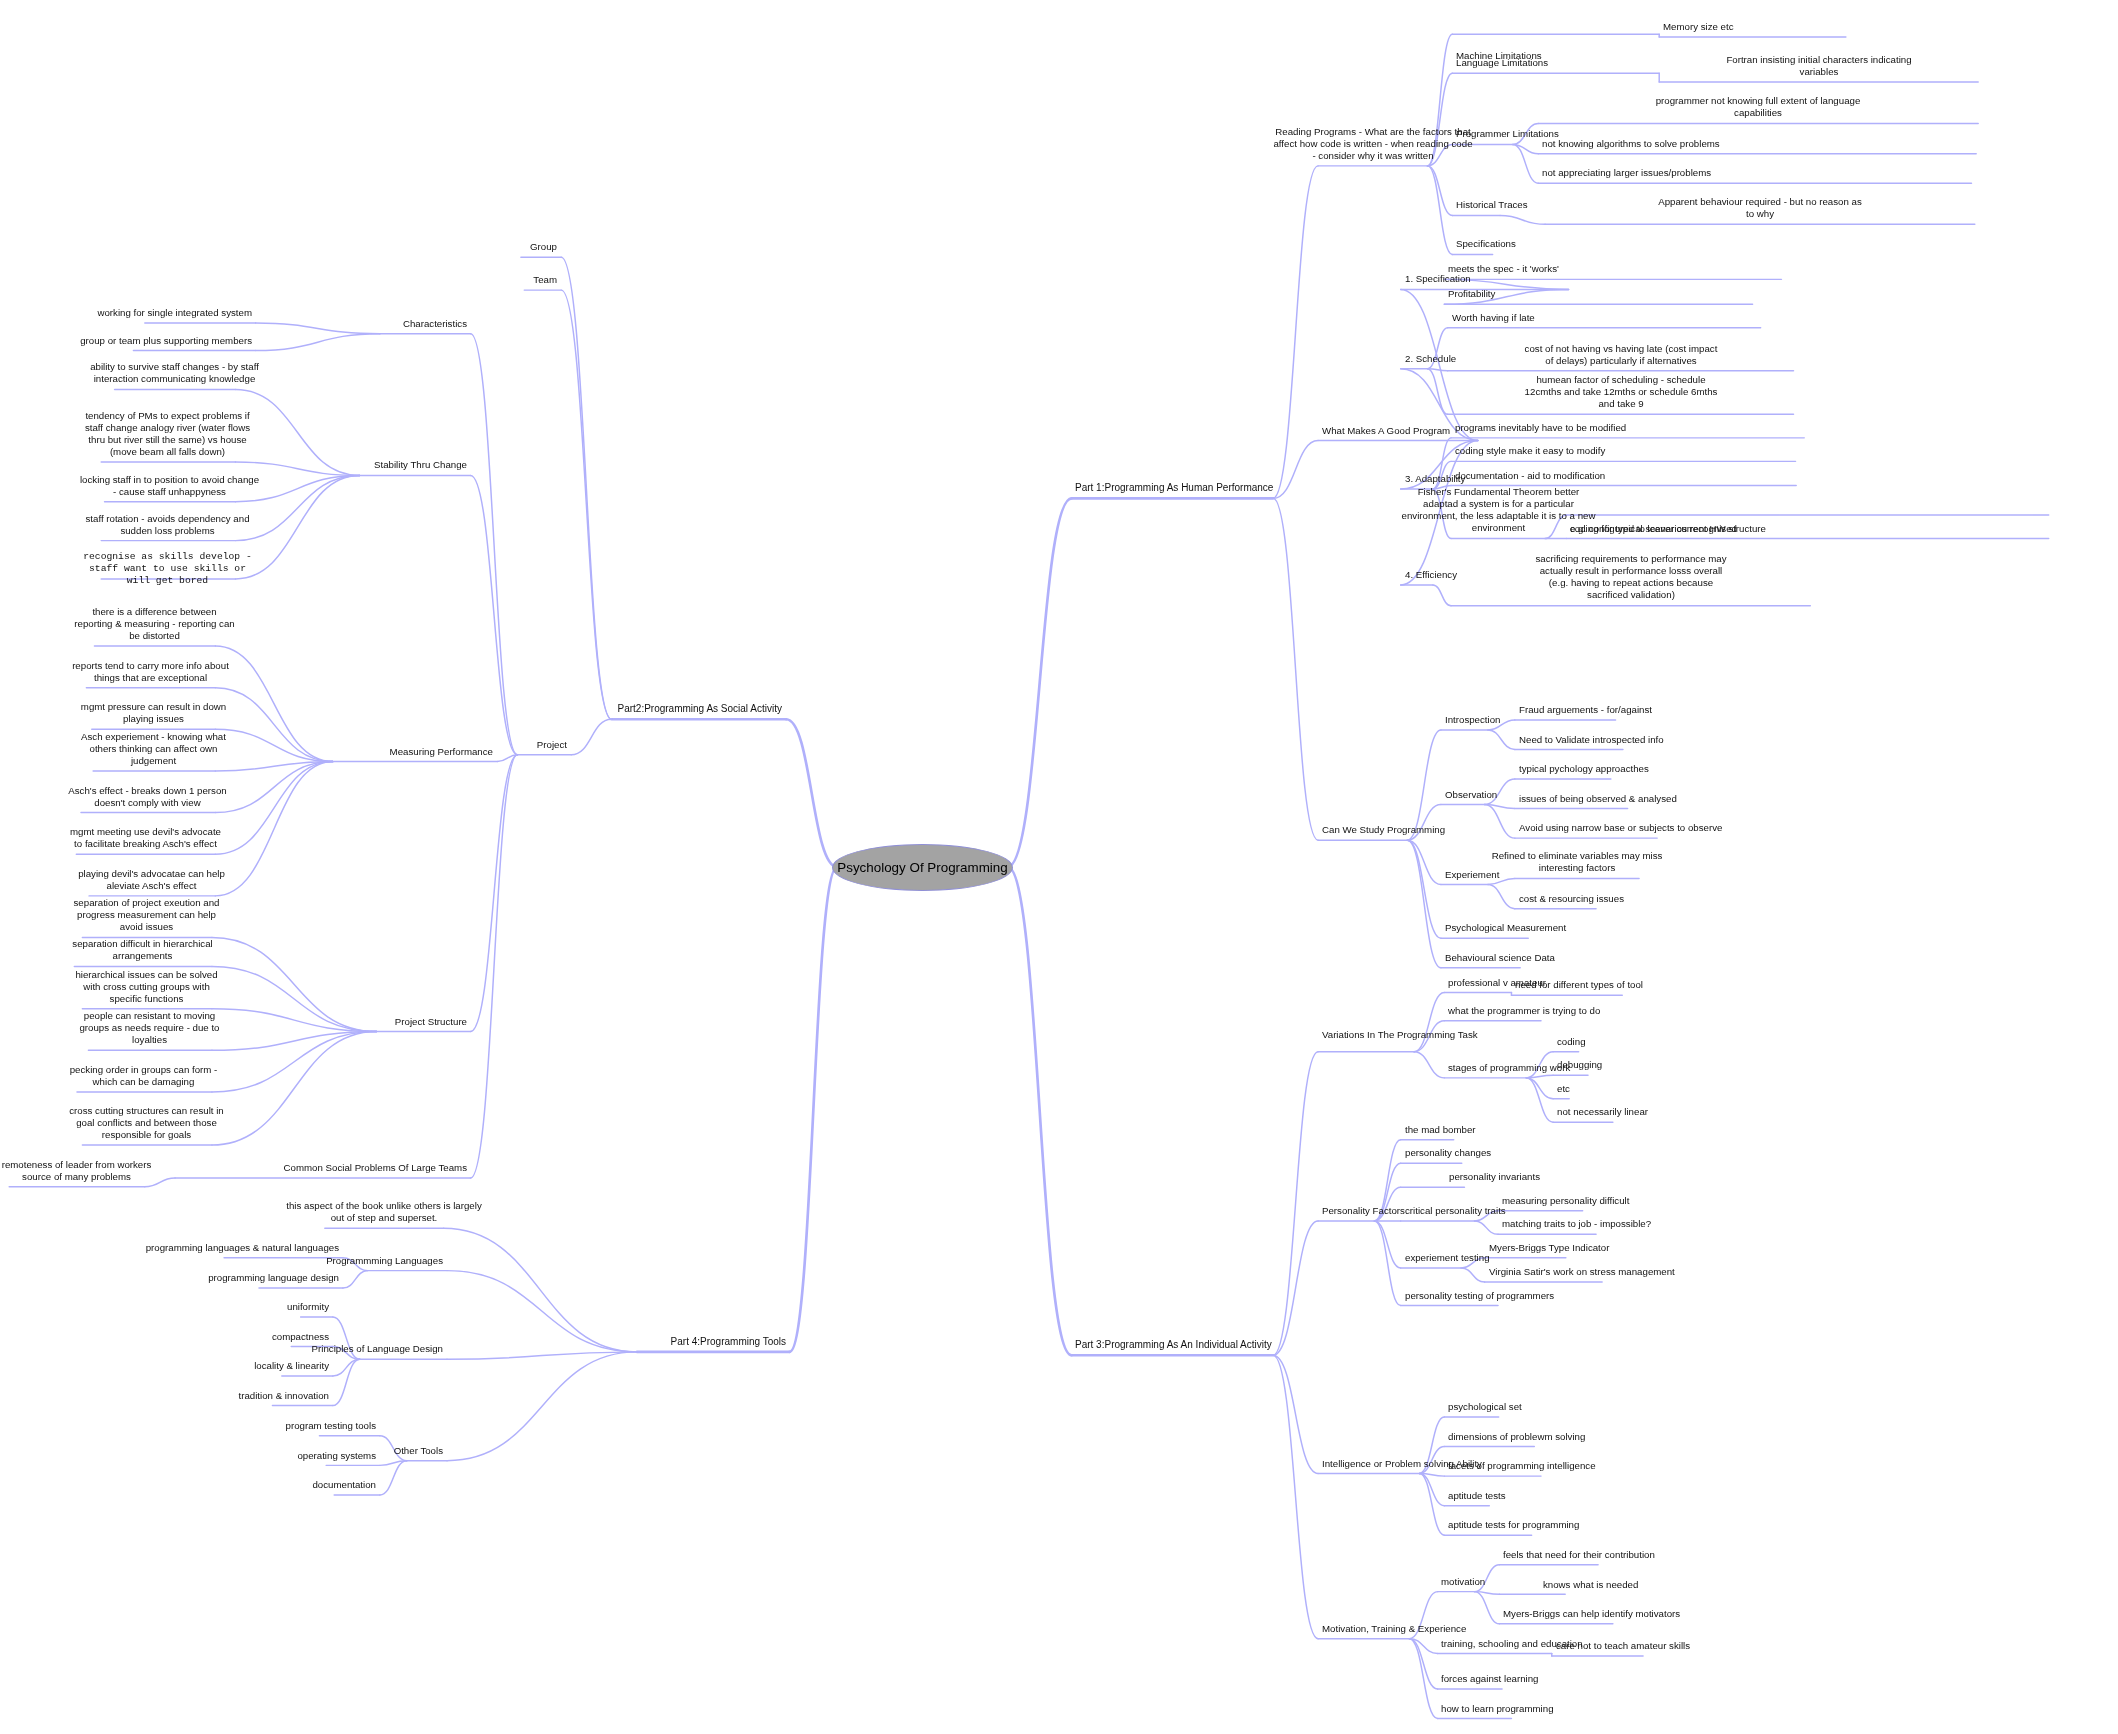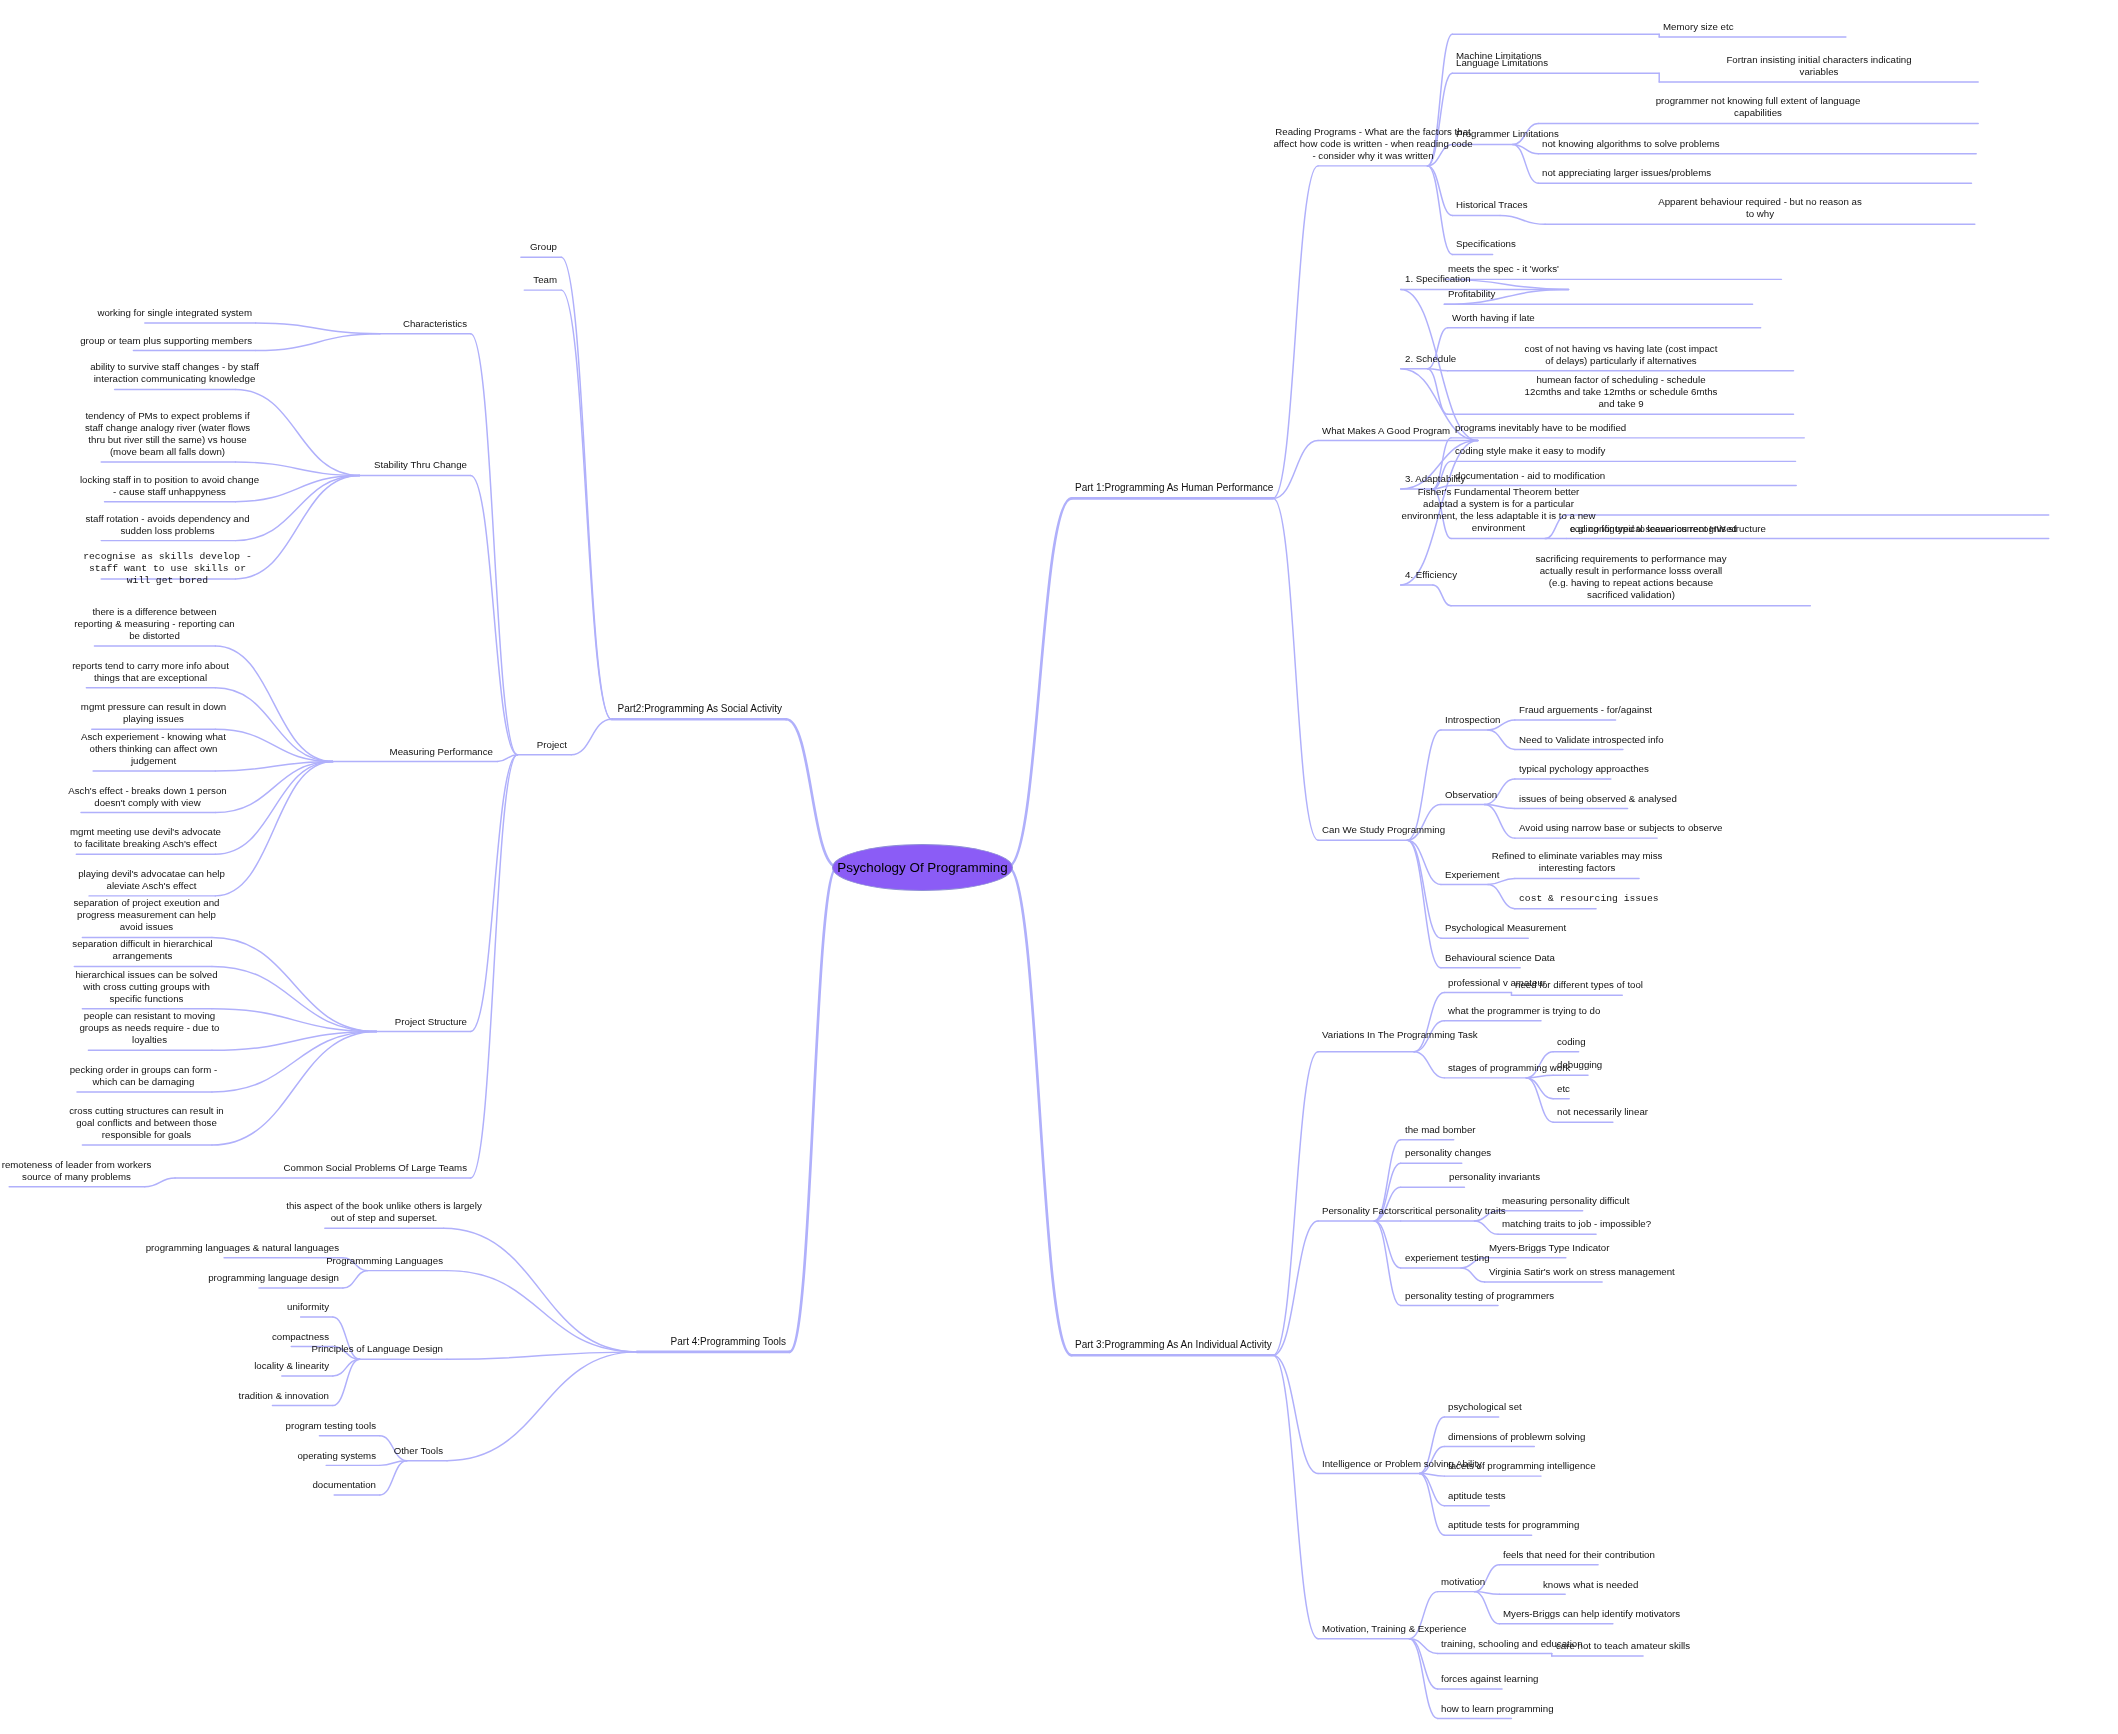--- a/index.html
+++ b/index.html
@@ -1,21 +1,21 @@
 <!DOCTYPE html>
 <html style="font-size:10.7px"><head>
 <meta charset="utf-8">
 <style>
   html,body{margin:0;padding:0;background:#ffffff;}
   body{width:2119px;height:1734px;position:relative;overflow:hidden;font-family:"Liberation Sans",sans-serif;color:#111;}
   #canvas{position:absolute;left:0;top:0;width:2119px;height:1734px;}
   #links{position:absolute;left:0;top:0;width:2119px;height:1734px;}
   .node{position:absolute;font-size:9.7px;line-height:12px;text-align:center;white-space:pre-line;cursor:pointer;}
   .node.l1{font-size:10px;}
-  .root{position:absolute;left:832px;top:844px;width:181px;height:47px;border-radius:50%;background:#8b5cf6;border:0.7px solid #8f8fd6;display:flex;align-items:center;justify-content:center;font-size:13.4px;color:#000;cursor:pointer;box-sizing:border-box;}
+  .root{position:absolute;left:832px;top:844px;width:181px;height:47px;border-radius:50%;background:#a3a3a3;border:0.7px solid #8f8fd6;display:flex;align-items:center;justify-content:center;font-size:13.4px;color:#000;cursor:pointer;box-sizing:border-box;}
 </style>
 </head>
 <body>
 
 <div id="canvas">
   <svg id="links" viewBox="0 0 3154 2582" width="2119" height="1734">
       <path d="M1595,742 L1895,742" fill="none" stroke="#b0b0fb" stroke-width="4" stroke-linecap="round"></path>
       <path d="M1500,1291 C1547.5,1291 1547.5,742 1595,742" fill="none" stroke="#b0b0fb" stroke-width="4" stroke-linecap="round"></path>
       <path d="M1962,247 L2125,247" fill="none" stroke="#b0b0fb" stroke-width="2.2" stroke-linecap="round"></path>
       <path d="M1895,742 C1928.5,742 1928.5,247 1962,247" fill="none" stroke="#b0b0fb" stroke-width="2.2" stroke-linecap="round"></path>
@@ -308,21 +308,21 @@
       <div class="node" style="width: auto; text-align: left; left: 1322px; top: 824px;"><span>Can We Study Programming</span></div>
       <div class="node" style="width: auto; text-align: left; left: 1445px; top: 714px;"><span>Introspection</span></div>
       <div class="node" style="width: auto; text-align: left; left: 1519px; top: 704px;"><span>Fraud arguements - for/against</span></div>
       <div class="node" style="width: auto; text-align: left; left: 1519px; top: 734px;"><span>Need to Validate introspected info</span></div>
       <div class="node" style="width: auto; text-align: left; left: 1445px; top: 789px;"><span>Observation</span></div>
       <div class="node" style="width: auto; text-align: left; left: 1519px; top: 763px;"><span>typical pychology approacthes</span></div>
       <div class="node" style="width: auto; text-align: left; left: 1519px; top: 793px;"><span>issues of being observed &amp; analysed</span></div>
       <div class="node" style="width: auto; text-align: left; left: 1519px; top: 822px;"><span>Avoid using narrow base or subjects to observe</span></div>
       <div class="node" style="width: auto; text-align: left; left: 1445px; top: 869px;"><span>Experiement</span></div>
       <div class="node" style="width: 188px; white-space: normal; left: 1483px; top: 850px;"><span>Refined to eliminate variables may miss interesting factors</span></div>
-      <div class="node" style="width: auto; text-align: right; left: 1519px; top: 893px; font-family: Liberation Mono, monospace;"><span>cost &amp; resourcing issues</span></div>
+      <div class="node" style="width: auto; text-align: right; left: 1519px; top: 893px;"><span>cost &amp; resourcing issues</span></div>
       <div class="node" style="width: auto; text-align: left; left: 1445px; top: 922px;"><span>Psychological Measurement</span></div>
       <div class="node" style="width: auto; text-align: left; left: 1445px; top: 952px;"><span>Behavioural science Data</span></div>
       <div class="node l1" style="width: auto; text-align: left; left: 1075px; top: 1339px;"><span>Part 3:Programming As An Individual Activity</span></div>
       <div class="node" style="width: auto; text-align: left; left: 1322px; top: 1029px;"><span>Variations In The Programming Task</span></div>
       <div class="node" style="width: auto; text-align: left; left: 1448px; top: 977px;"><span>professional v amateur</span></div>
       <div class="node" style="width: auto; text-align: left; left: 1515px; top: 979px;"><span>need for different types of tool</span></div>
       <div class="node" style="width: auto; text-align: left; left: 1448px; top: 1005px;"><span>what the programmer is trying to do</span></div>
       <div class="node" style="width: auto; text-align: left; left: 1448px; top: 1062px;"><span>stages of programming work</span></div>
       <div class="node" style="width: auto; text-align: left; left: 1557px; top: 1036px;"><span>coding</span></div>
       <div class="node" style="width: auto; text-align: left; left: 1557px; top: 1059px;"><span>debugging</span></div>

